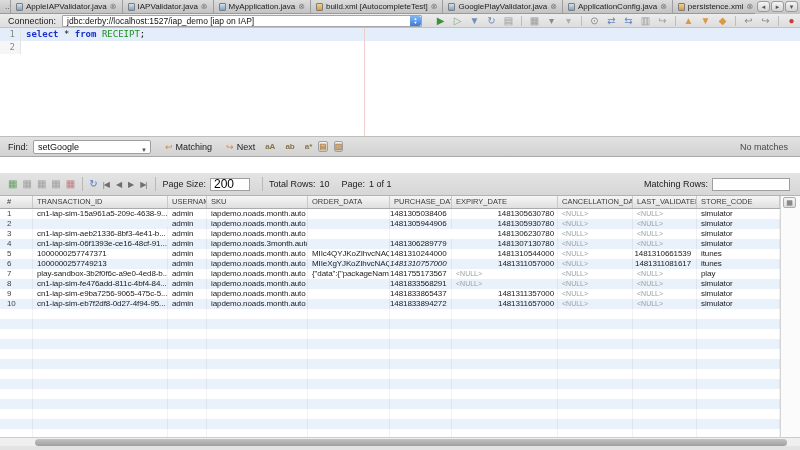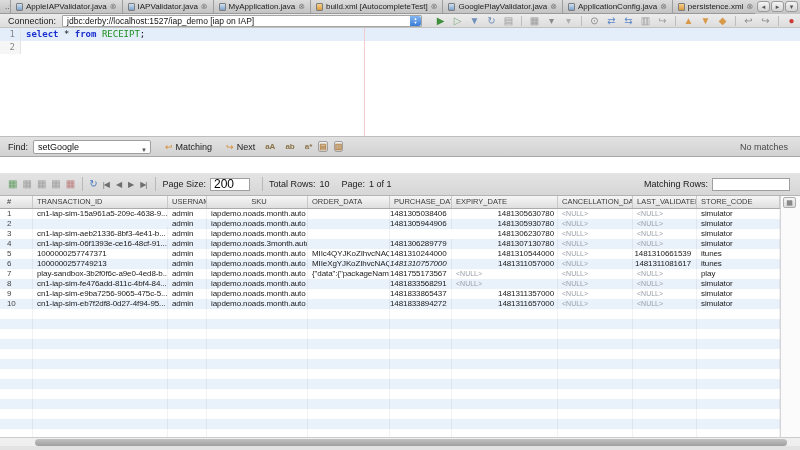--- a/index.html
+++ b/index.html
@@ -271,21 +271,21 @@
     <span class="tb-value">1 of 1</span>
     <span id="tb-spacer"></span>
     <span class="tb-label">Matching Rows:</span>
     <input id="matching-input" class="tb-input" value="" style="">
   </div>
 
   <div id="rheader">
       <div class="hcell" style="width: 33px; padding-left: 7px;">#</div>
       <div class="hcell" style="width: 135px;">TRANSACTION_ID</div>
       <div class="hcell" style="width: 39px;">USERNAME</div>
-      <div class="hcell" style="width: 101px; text-align: center;">SKU</div>
+      <div class="hcell" style="width: 101px;">SKU</div>
       <div class="hcell" style="width: 82px;">ORDER_DATA</div>
       <div class="hcell" style="width: 62px;">PURCHASE_DATE</div>
       <div class="hcell" style="width: 106px;">EXPIRY_DATE</div>
       <div class="hcell" style="width: 75px;">CANCELLATION_DATE</div>
       <div class="hcell" style="width: 64px;">LAST_VALIDATED</div>
       <div class="hcell" style="width: 83px;">STORE_CODE</div>
     </div>
   <div id="rbody">
       <div class="rrow">
         <div class="cell rownum" style="width: 33px;">1</div>

